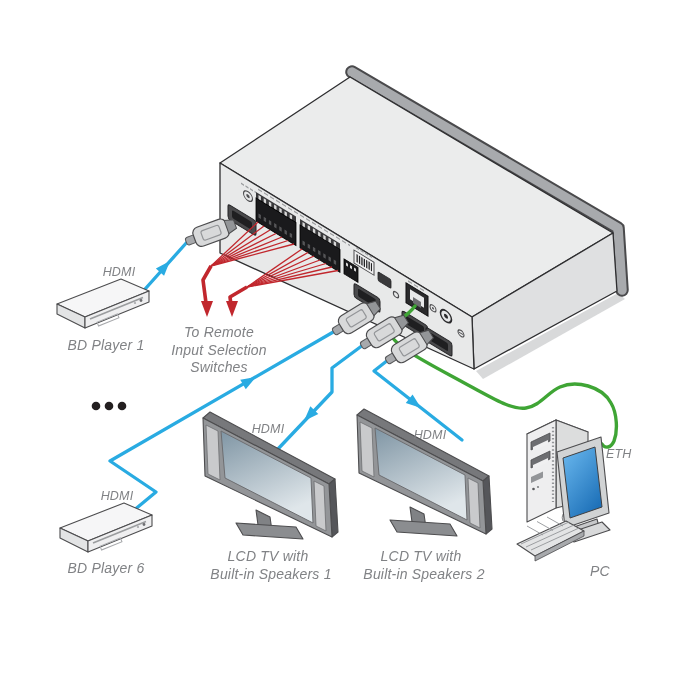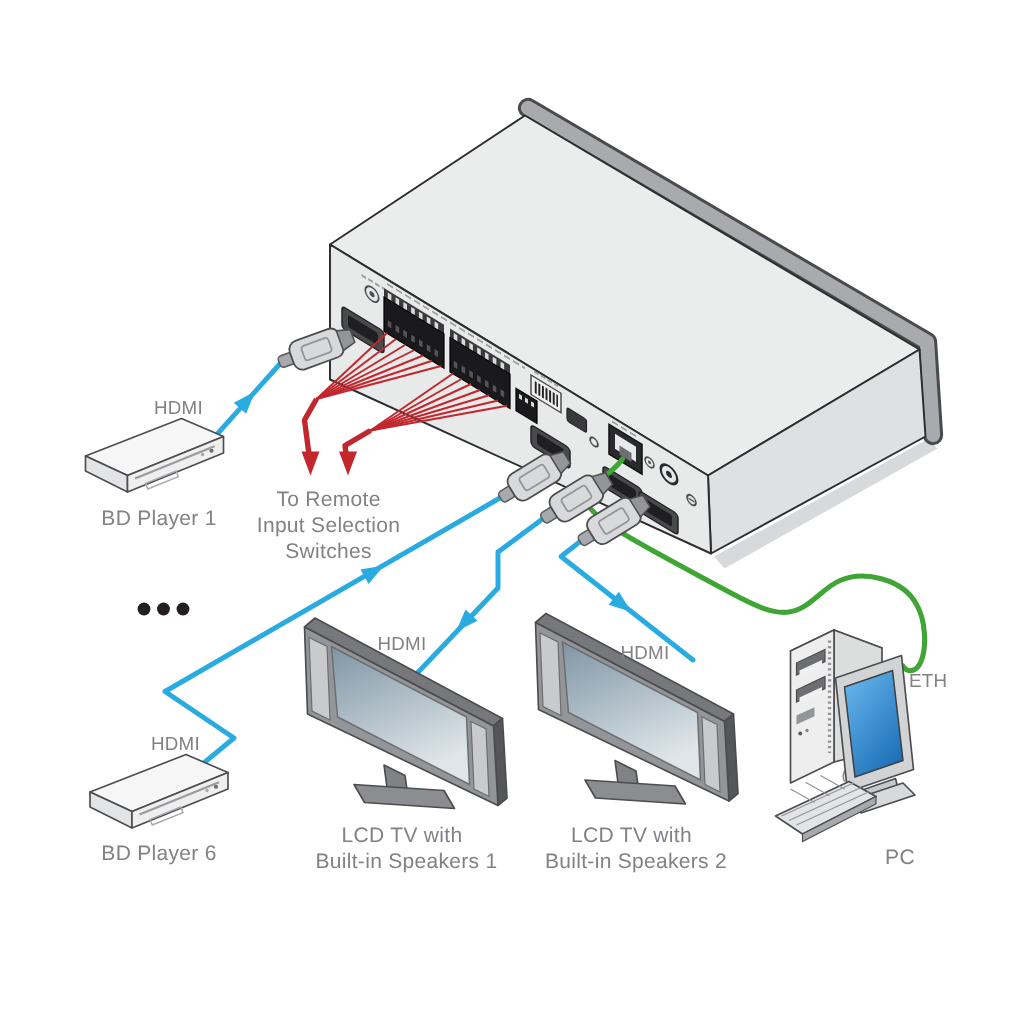--- a/index.html
+++ b/index.html
@@ -1,16 +1,16 @@
 <!DOCTYPE html>
 <html><head>
 <meta charset="utf-8">
 <style>
   html,body{margin:0;padding:0;background:#ffffff;}
-  #stage{position:relative;width:680px;height:680px;background:#ffffff;overflow:hidden;}
+  #stage{position:relative;width:680px;height:680px;background:#ffffff;overflow:hidden;font-style:italic;}
   svg{display:block;}
   .lbl{font-family:"Liberation Sans",sans-serif;font-size:14px;fill:#808285;letter-spacing:.2px;}
   .lbl-sm{font-family:"Liberation Sans",sans-serif;font-size:12.5px;fill:#808285;letter-spacing:.2px;}
   .outl{stroke:#4d4d4f;stroke-width:1.1;stroke-linejoin:round;}
 </style>
 </head>
 <body>
 
 <div id="stage">
 <svg width="680" height="680" viewBox="0 0 680 680">

